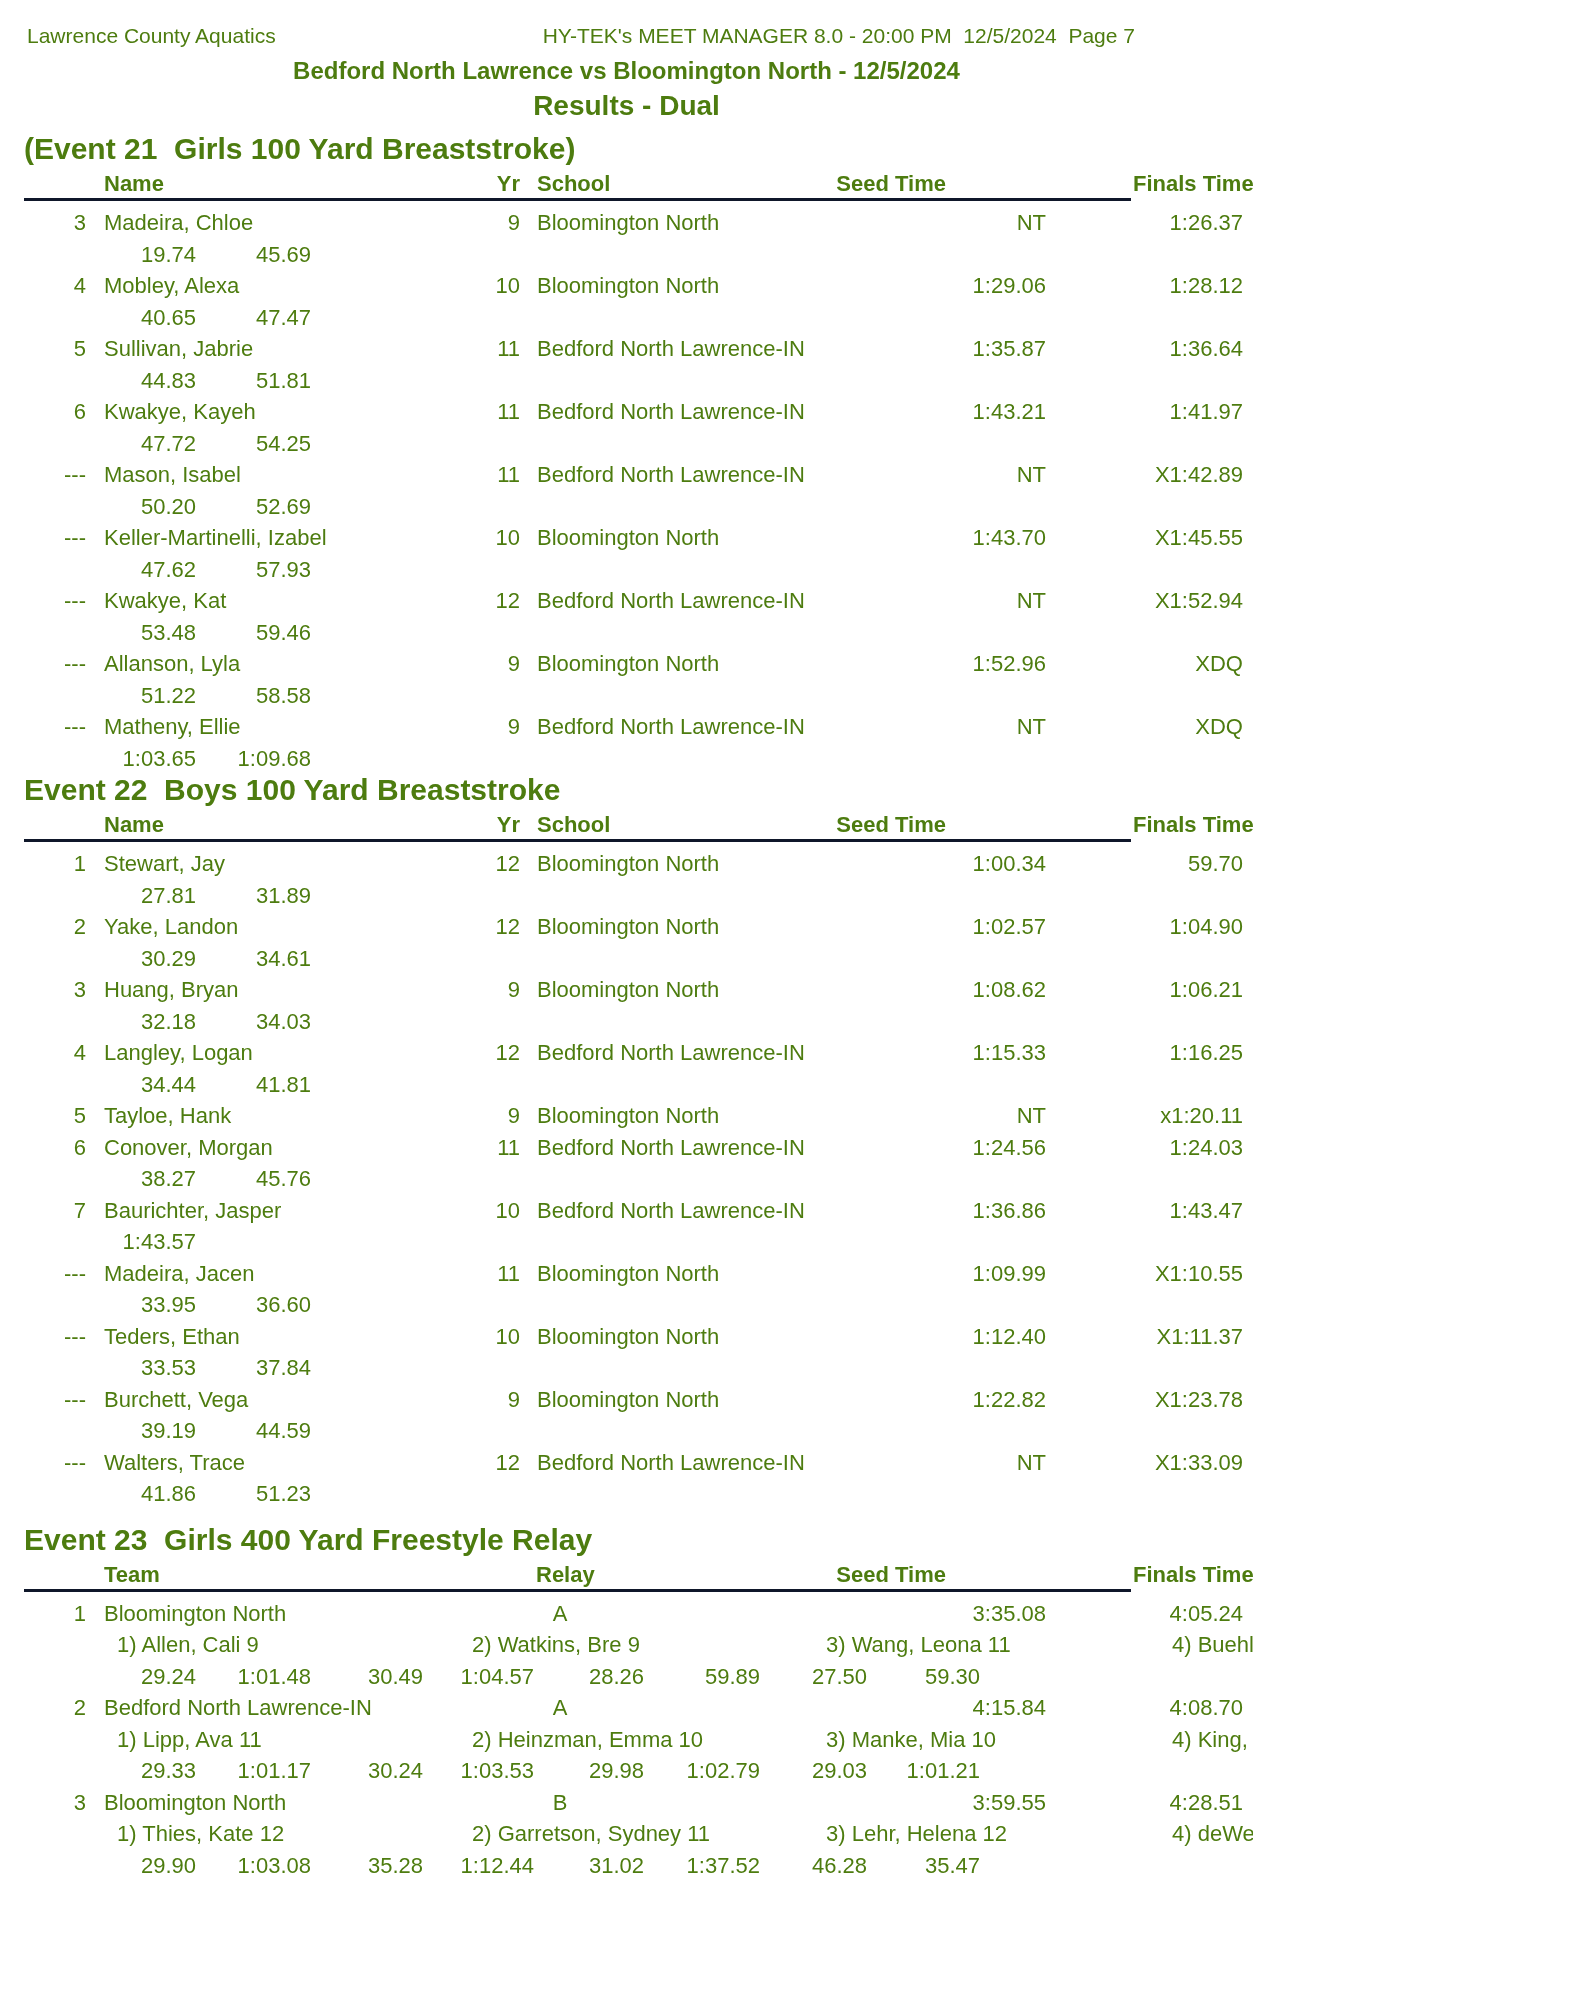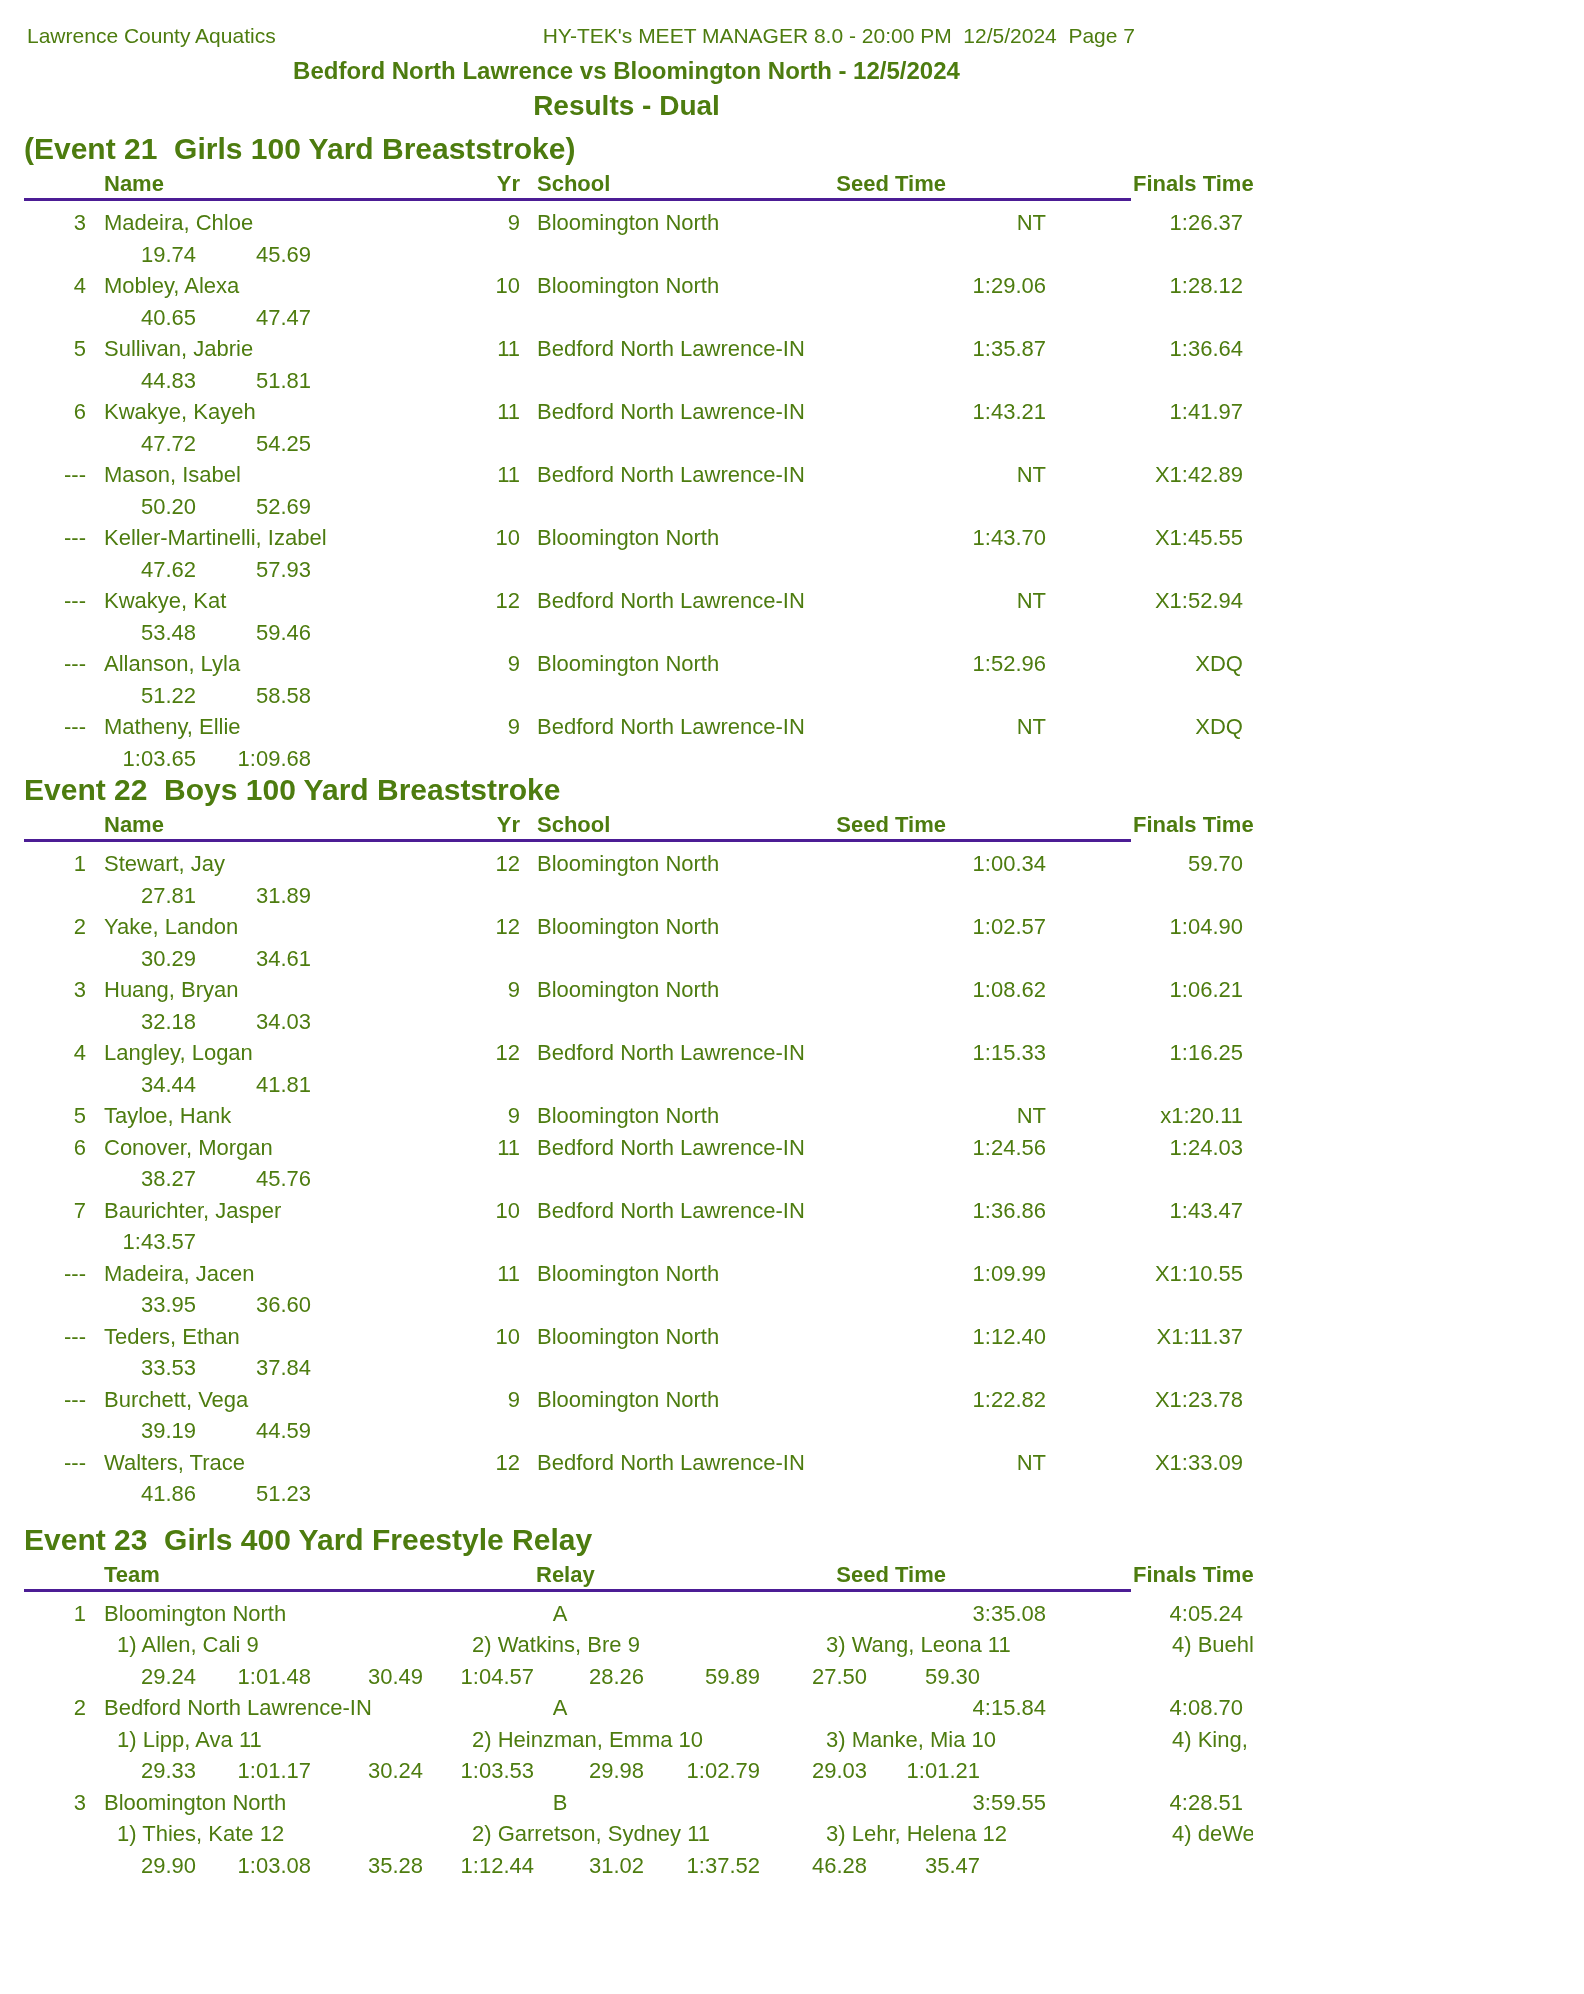--- a/index.html
+++ b/index.html
@@ -13,21 +13,21 @@
   .doc-header .hl { position:absolute; left:0; top:0; white-space:pre; }
   .doc-header .hr { position:absolute; right:0; top:0; white-space:pre; }
   .doc-title { position:absolute; top:57px; left:0; width:100%; text-align:center; font-weight:bold; font-size:24px; white-space:pre; }
   .doc-subtitle { position:absolute; top:90px; left:0; width:100%; text-align:center; font-weight:bold; font-size:28px; white-space:pre; }
   #doc-content { position:absolute; top:133px; left:0; right:0; }
   .event-section { position:relative; }
   .event-section.gap { margin-top:14px; }
   .event-title { height:31px; line-height:31px; padding-left:24px; font-weight:bold; font-size:30px; white-space:pre; }
   .colheader {
     position:relative; height:37px; margin:0 122px 6px 24px;
-    border-bottom:3px solid #4c1d95; font-weight:bold; font-size:22px;
+    border-bottom:3px solid #0f172a; font-weight:bold; font-size:22px;
   }
   .colheader span { position:absolute; bottom:1px; white-space:pre; }
   .h-name  { left:80px; }
   .h-team  { left:80px; }
   .h-yr    { left:444px; width:52px; text-align:right; }
   .h-school{ left:513px; }
   .h-relay { left:512px; }
   .h-seed  { left:722px; width:200px; text-align:right; }
   .h-finals{ left:1109px; }
   .h-points{ left:1360px; }

